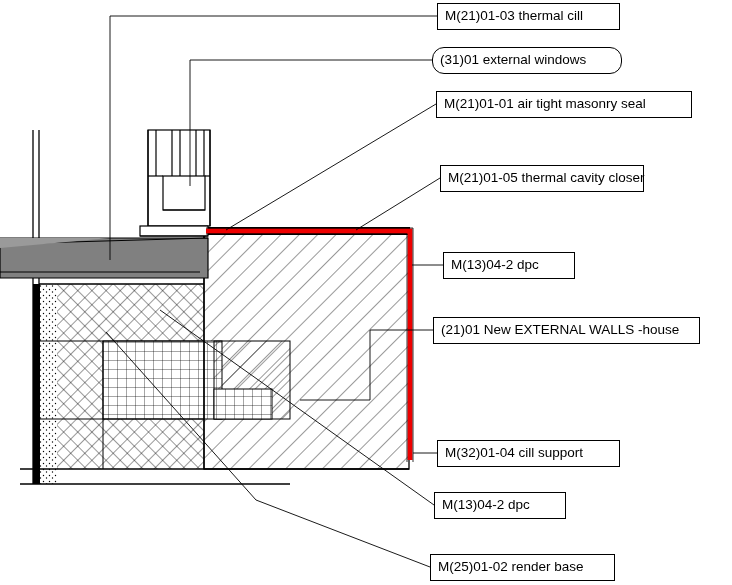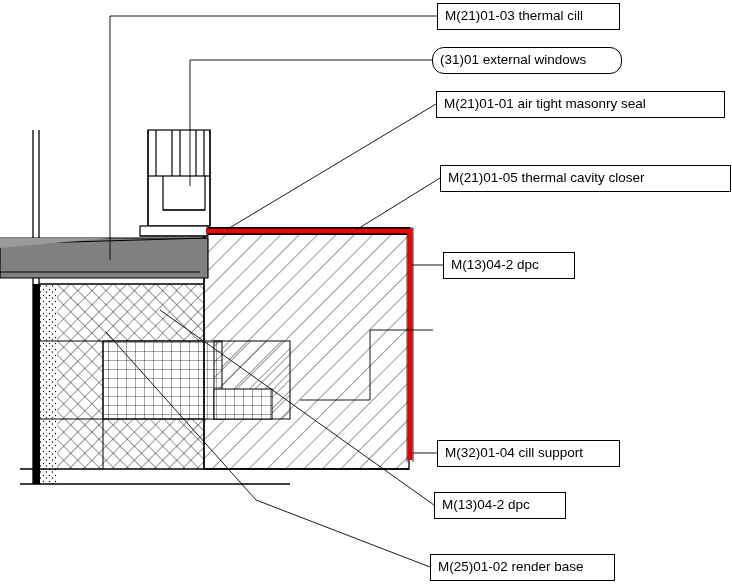--- a/index.html
+++ b/index.html
@@ -143,26 +143,27 @@
       <polyline points="437,453 413,453"></polyline>
       <polyline points="434,505 160,310"></polyline>
       <polyline points="430,567 256,500 106,332"></polyline>
     </g>
   </svg>
 
   <div class="label-box" style="left:437px; top:3px;  width:183px;">M(21)01-03 thermal cill</div>
 
   <div class="label-box" style="left:432px; top:47px; width:190px;border-radius:12px;">(31)01 external windows</div>
 
-  <div class="label-box" style="left:436px; top:91px; width:289px;">M(21)01-01 air tight masonry seal</div>
+  <div class="label-box" style="left:436px; top:91px; width:256px;">M(21)01-01 air tight masonry seal</div>
 
-  <div class="label-box" style="left:440px; top:165px; width:291px;">M(21)01-05 thermal cavity closer</div>
+  <div class="label-box" style="left:440px; top:165px; width:204px;">M(21)01-05 thermal cavity closer</div>
 
   <div class="label-box" style="left:443px; top:252px; width:132px;">M(13)04-2 dpc</div>
 
+  <div class="label-box" style="left:433px; top:317px; width:267px;">(21)01 New EXTERNAL WALLS -house</div>
 
   <div class="label-box" style="left:437px; top:440px; width:183px;">M(32)01-04 cill support</div>
 
   <div class="label-box" style="left:434px; top:492px; width:132px;">M(13)04-2 dpc</div>
 
   <div class="label-box" style="left:430px; top:554px; width:185px;">M(25)01-02 render base</div>
 
 </div>
 
 </body></html>

